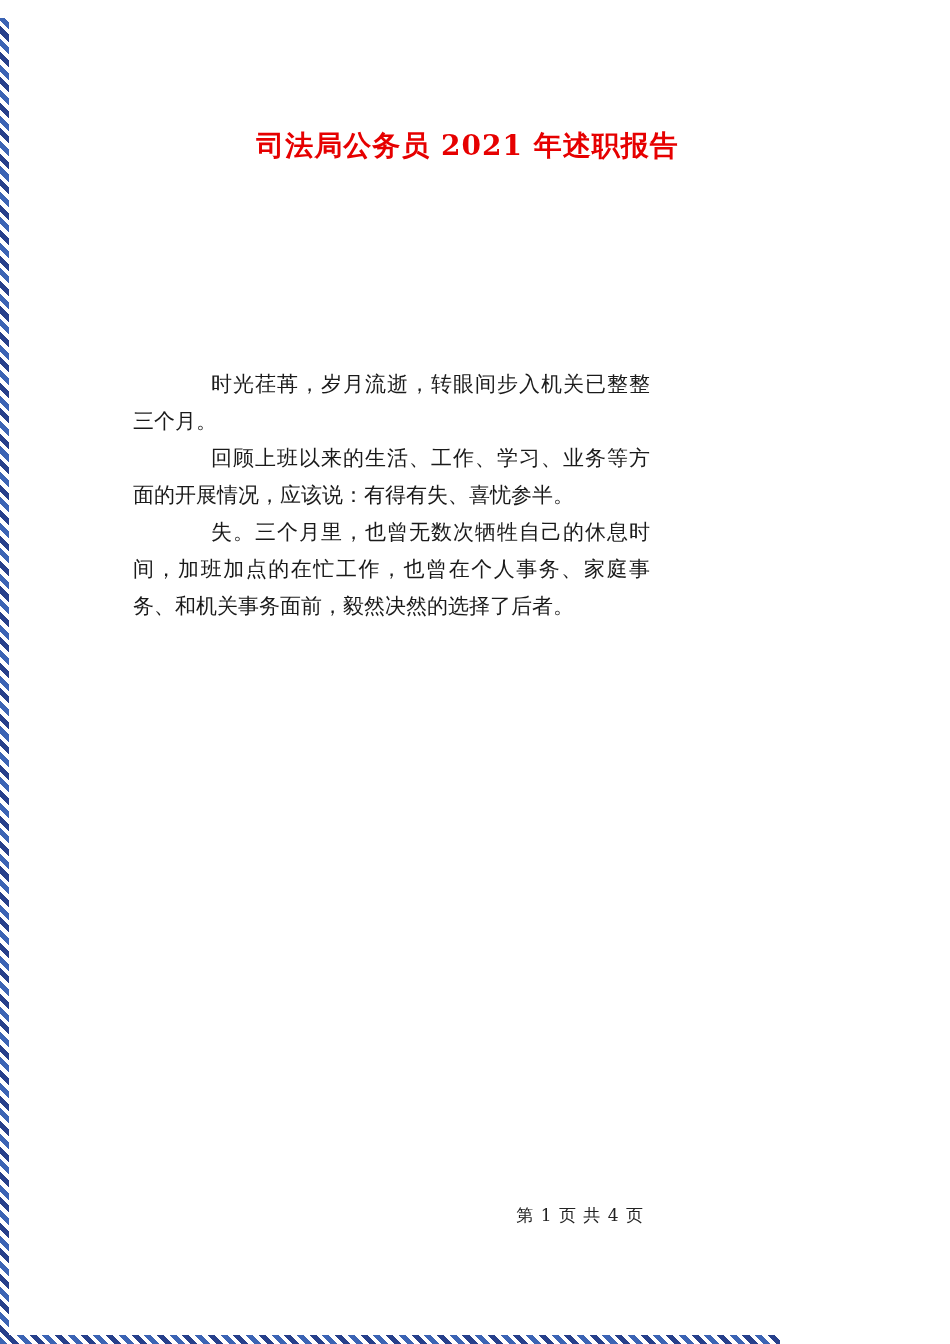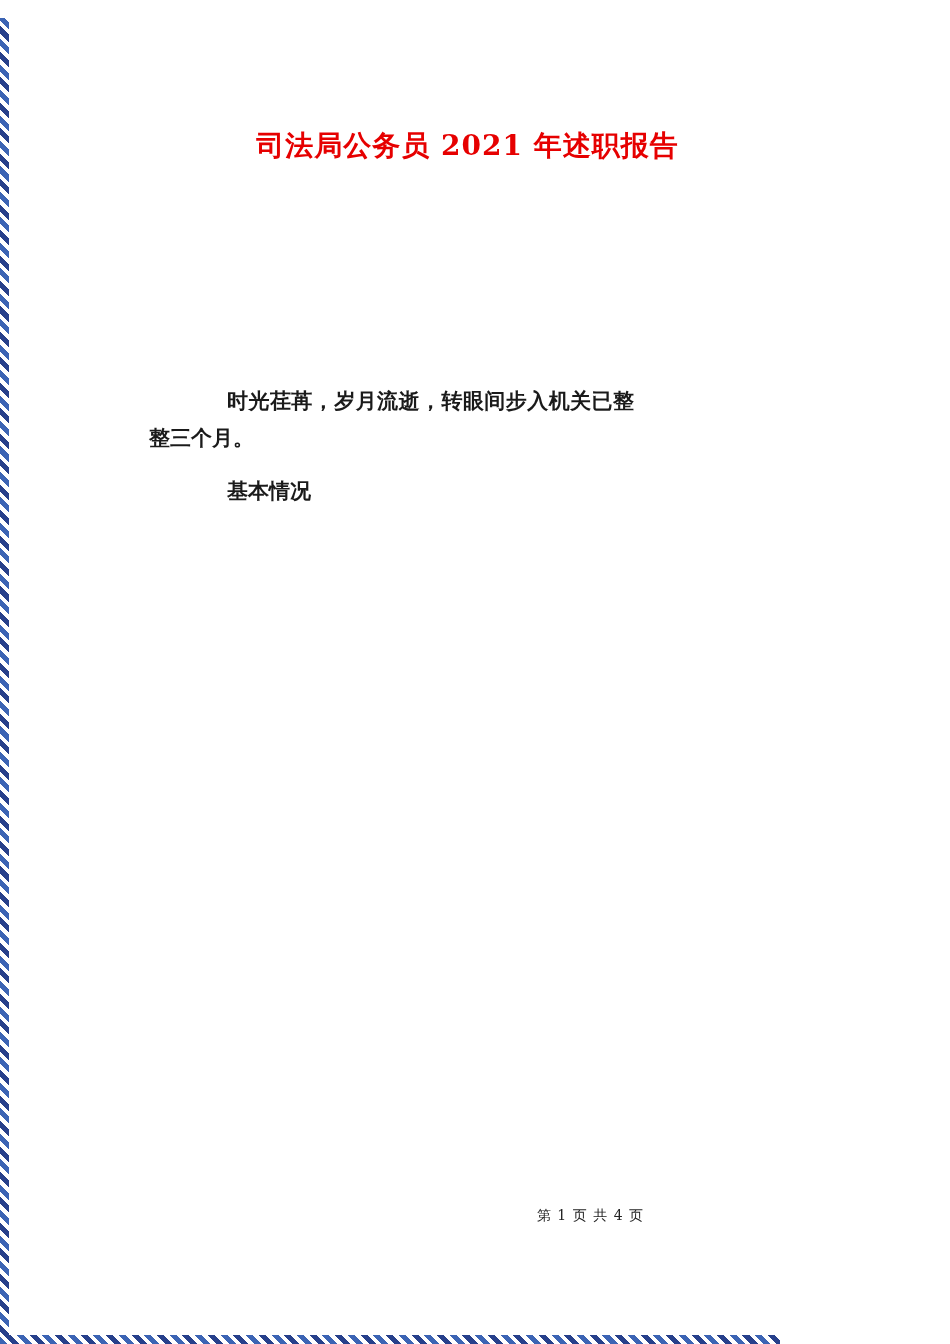--- a/index.html
+++ b/index.html
@@ -58,44 +58,44 @@
     height: 202px;
   }
   .doc-body {
     padding: 0 130px 0 133px;
     font-size: 21px;
     line-height: 37px;
     color: #1a1a1a;
     text-align: justify;
   }
   .doc-body p {
-    margin: 16px;
+    margin: 0;
     text-indent: 78px;
-    font-weight: bold;
   }
   .page-footer {
     position: absolute;
     top: 1206px;
     right: 136px;
-    font-size: 14px;
+    font-size: 17px;
     line-height: 18px;
     color: #222222;
     letter-spacing: 1px;
   }
 </style>
 </head>
 <body>
 
 <div class="page">
   <div class="border-art-left"></div>
   <div class="border-art-bottom"></div>
 
   <h1 class="doc-title">司法局公务员 2021 年述职报告</h1>
 
   <div class="title-body-gap"></div>
 
   <div class="doc-body">
       <p>时光荏苒，岁月流逝，转眼间步入机关已整整三个月。</p>
-      <p>基本情况</p>
+      <p>回顾上班以来的生活、工作、学习、业务等方面的开展情况，应该说：有得有失、喜忧参半。</p>
+      <p>失。三个月里，也曾无数次牺牲自己的休息时间，加班加点的在忙工作，也曾在个人事务、家庭事务、和机关事务面前，毅然决然的选择了后者。</p>
     </div>
 
   <div class="page-footer">第 1 页 共 4 页</div>
 </div>
 
 </body></html>

